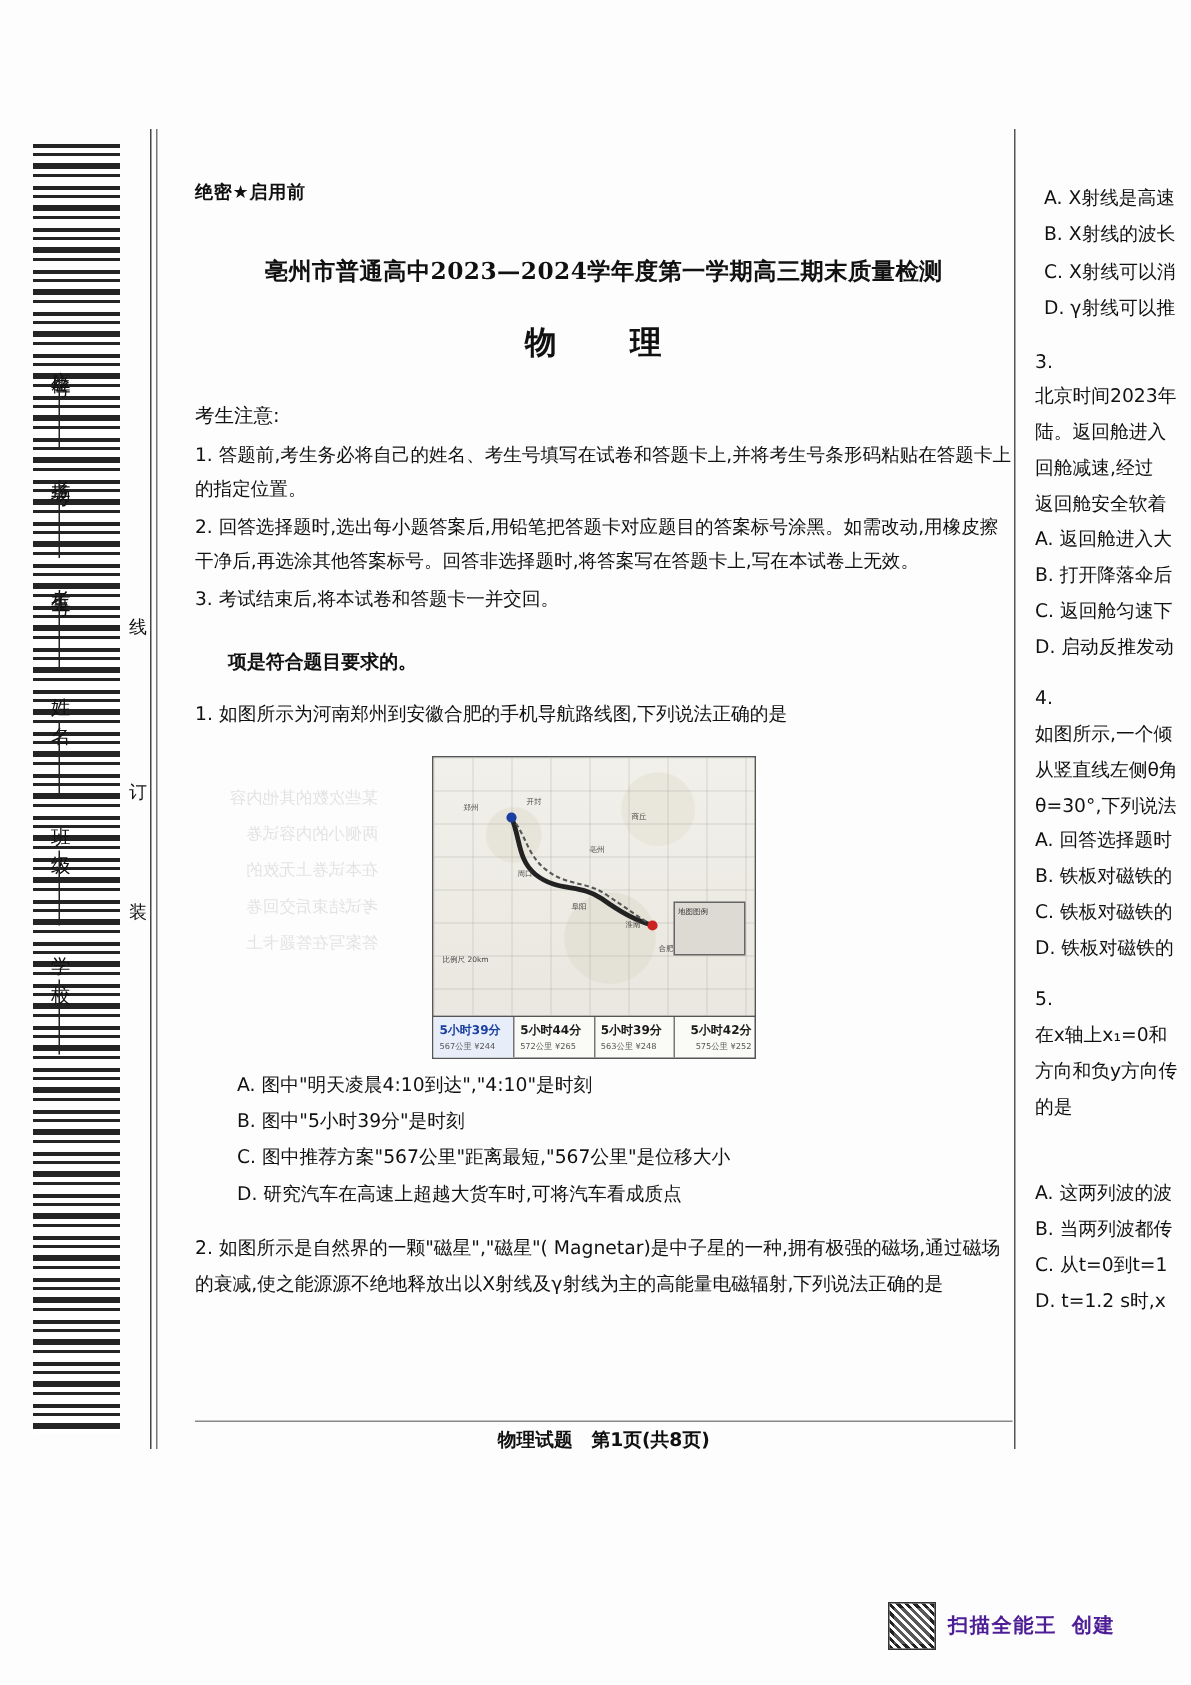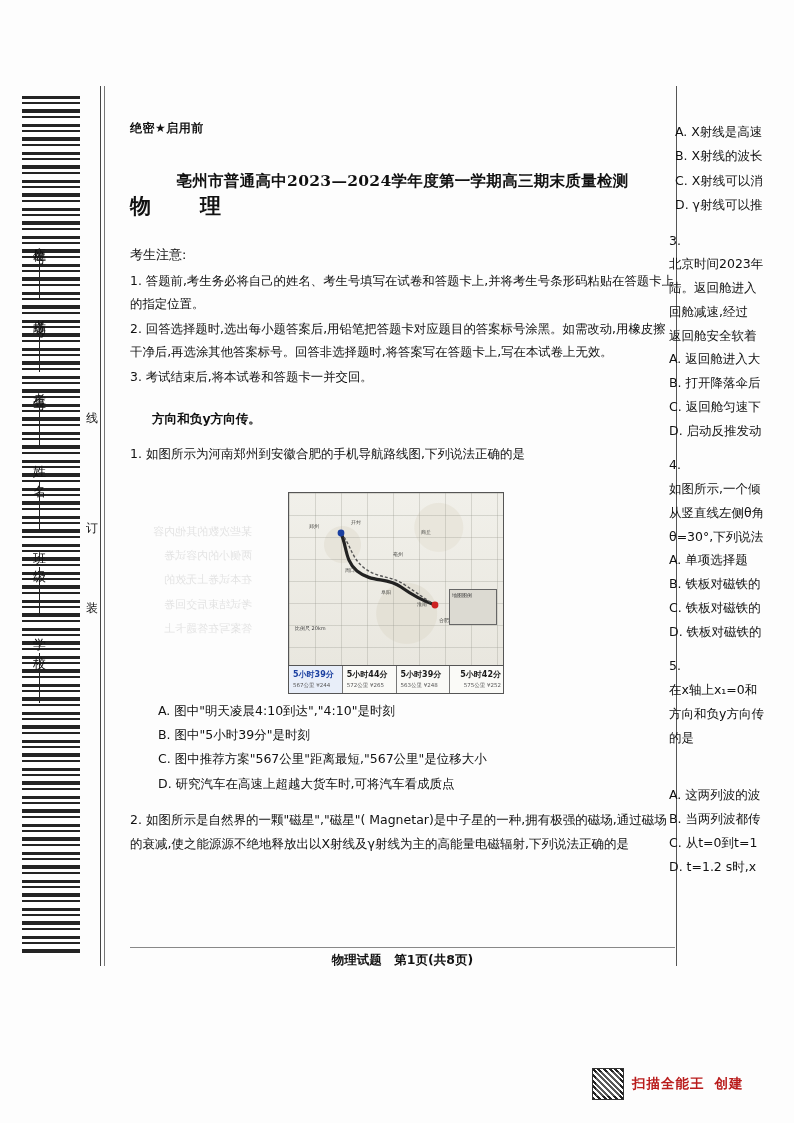--- a/index.html
+++ b/index.html
@@ -49,33 +49,33 @@
   .seal{position:absolute;left:86px;display:flex;flex-direction:column;align-items:center;font-size:12px;letter-spacing:2px;}
 
   
   .content{position:absolute;left:130px;top:120px;width:545px;}
   .secret{font-size:12px;font-weight:600;letter-spacing:.5px;}
   .doc-title{
     text-align:center;font-size:15.5px;font-weight:700;margin-top:34px;letter-spacing:.3px;
     font-family:"DejaVu Serif","Liberation Serif",serif;
   }
   .subject{
-    text-align:left;font-size:21px;font-weight:700;letter-spacing:14px;
+    text-align:center;font-size:21px;font-weight:700;margin-top:22px;letter-spacing:14px;
     font-family:"DejaVu Serif","Liberation Serif",serif;
   }
   .notice-title{margin-top:26px;font-size:13px;font-weight:400;}
   .notice{margin-top:6px;font-size:12.4px;line-height:1.85;}
   .notice .li{text-indent:0;margin-bottom:2px;}
   .sec-head{margin-top:18px;font-size:12.6px;line-height:1.85;font-weight:600;}
   .sec-head .ind{display:block;text-indent:22px;font-weight:600;}
   .q{margin-top:12px;font-size:12.5px;line-height:1.9;}
   .opt{margin-top:5px;font-size:12.5px;line-height:1.95;padding-left:28px;}
 
   
-  .figure{margin:26px auto 4px auto;width:229px;}
+  .figure{margin:16px auto 4px auto;width:229px;}
   .map{
     width:214px;height:172px;border:1px solid #555;position:relative;overflow:hidden;
     background:#efeee9;
   }
   .map-bg{position:absolute;inset:0;
     background:
       radial-gradient(circle at 25% 30%, #e7e4da 0 18px, transparent 19px),
       radial-gradient(circle at 70% 20%, #e9e6dc 0 24px, transparent 25px),
       radial-gradient(circle at 55% 70%, #e4e1d6 0 30px, transparent 31px),
       linear-gradient(#f1f0ea,#e9e7df);
@@ -98,36 +98,36 @@
   .route:last-child{border-right:none;text-align:right;}
   .route .t{font-size:8px;font-weight:700;color:#1a1a1a;}
   .route .t .blue{color:#1a3fa0;}
   .route .s{font-size:5.5px;color:#555;margin-top:2px;}
   .route.hi{background:#e8eef9;}
   .footer-line{position:absolute;left:130px;top:947px;width:545px;border-top:1px solid #888;}
   .footer-text{position:absolute;left:130px;top:952px;width:545px;text-align:center;font-size:12.5px;font-weight:600;}
 
   
   .rightcol{
-    position:absolute;left:669px;top:120px;width:104px;font-size:12.4px;line-height:1.95;
+    position:absolute;left:690px;top:120px;width:104px;font-size:12.4px;line-height:1.95;
     overflow:hidden;height:830px;
   }
   .rightcol .q{margin-top:11px;}
   .rightcol .opt{padding-left:6px;}
   .rc-line{white-space:nowrap;}
 
   
   .scanmark{position:absolute;left:592px;top:1068px;display:flex;align-items:center;gap:8px;}
   .scan-logo{
     width:30px;height:30px;border:1px solid #333;background:
       repeating-linear-gradient(45deg,#222 0 2px,#fff 2px 4px);
     position:relative;
   }
   .scan-logo::after{content:"";position:absolute;left:3px;top:3px;right:3px;bottom:3px;background:#fff;opacity:.25;}
-  .scan-text{font-size:13.5px;font-weight:700;color:#b91c1c;letter-spacing:1px;}
+  .scan-text{font-size:13.5px;font-weight:700;color:#4c1d95;letter-spacing:1px;}
   .scan-text .sp{margin-left:10px;}
 
   
   .ghost{position:absolute;left:132px;top:520px;width:120px;height:300px;opacity:.13;font-size:11px;line-height:2.2;transform:scaleX(-1);color:#333;}
 </style>
 </head>
 <body>
 
 <div class="page">
   <div class="paper"></div>
@@ -161,21 +161,21 @@
     <div class="subject">物　理</div>
 
     <div class="notice-title">考生注意:</div>
     <div class="notice">
       <div class="li">1. 答题前,考生务必将自己的姓名、考生号填写在试卷和答题卡上,并将考生号条形码粘贴在答题卡上的指定位置。</div>
       <div class="li">2. 回答选择题时,选出每小题答案后,用铅笔把答题卡对应题目的答案标号涂黑。如需改动,用橡皮擦干净后,再选涂其他答案标号。回答非选择题时,将答案写在答题卡上,写在本试卷上无效。</div>
       <div class="li">3. 考试结束后,将本试卷和答题卡一并交回。</div>
     </div>
 
     <div class="sec-head">
-      <span class="ind">方向和负y方向传。</span>
+      <span class="ind">项是符合题目要求的。</span>
     </div>
 
     <div class="q">
       <span>1.</span>
       <span>如图所示为河南郑州到安徽合肥的手机导航路线图,下列说法正确的是</span>
     </div>
 
     <div class="figure">
       <div class="map">
         <div class="map-bg"></div>
@@ -254,21 +254,21 @@
       <div class="rc-line">B. 打开降落伞后</div>
       <div class="rc-line">C. 返回舱匀速下</div>
       <div class="rc-line">D. 启动反推发动</div>
     </div>
 
     <div class="q">
       <span>4.</span>
       <span class="rc-line">如图所示,一个倾</span>
       <div class="rc-line">从竖直线左侧θ角</div>
       <div class="rc-line">θ=30°,下列说法</div>
-      <div class="rc-line">A. 单项选择题</div>
+      <div class="rc-line">A. 回答选择题时</div>
       <div class="rc-line">B. 铁板对磁铁的</div>
       <div class="rc-line">C. 铁板对磁铁的</div>
       <div class="rc-line">D. 铁板对磁铁的</div>
     </div>
 
     <div class="q">
       <span>5.</span>
       <span class="rc-line">在x轴上x₁=0和</span>
       <div class="rc-line">方向和负y方向传</div>
       <div class="rc-line">的是</div>

